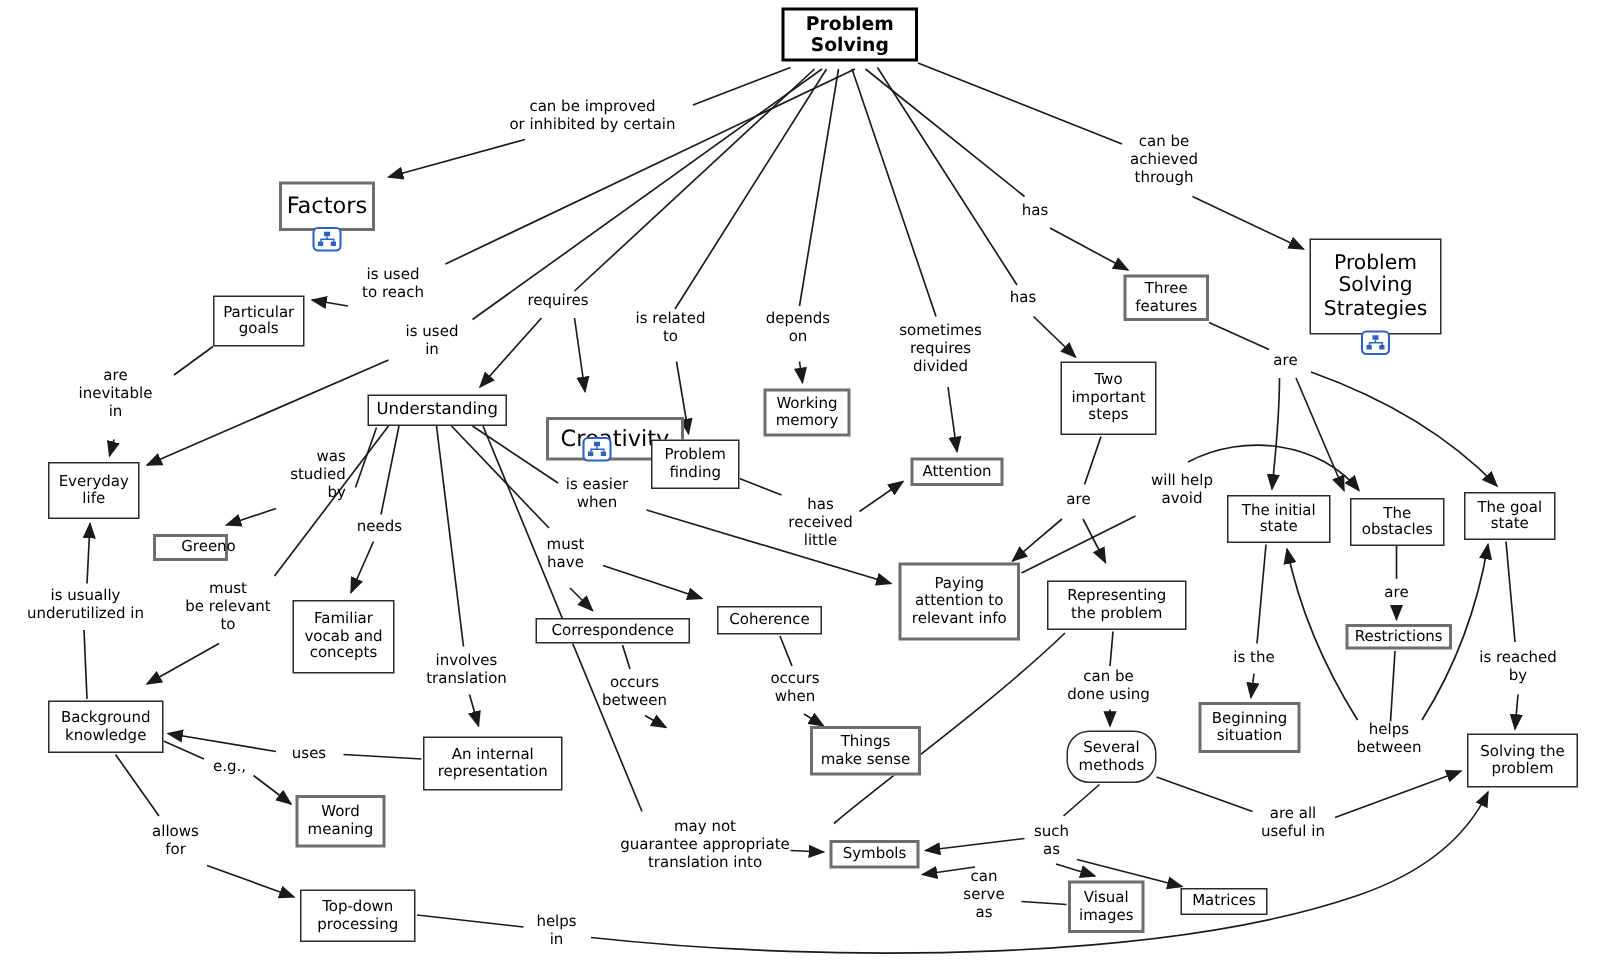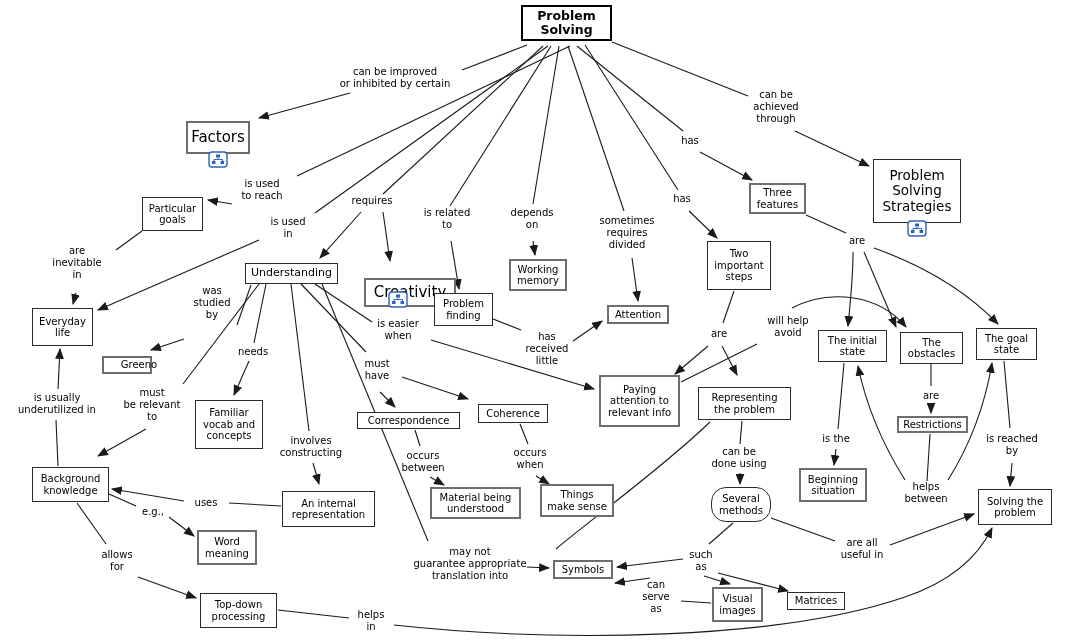--- a/index.html
+++ b/index.html
@@ -156,21 +156,21 @@
 requires
 divided</div>
     <div class="edge-label" style="left: 690px; top: 141px;">has</div>
     <div class="edge-label" style="left: 682px; top: 199px;">has</div>
     <div class="edge-label" style="left: 776px; top: 107px;">can be
 achieved
 through</div>
     <div class="edge-label" style="left: 77px; top: 263px;">are
 inevitable
 in</div>
-    <div class="edge-label" style="left: 212px; top: 303px;">was
+    <div class="edge-label" style="left: 212px; top: 317px; text-align: right;">was
 studied
 by</div>
     <div class="edge-label" style="left: 253px; top: 352px;">needs</div>
     <div class="edge-label" style="left: 152px; top: 405px;">must
 be relevant
 to</div>
     <div class="edge-label" style="left: 398px; top: 330px;">is easier
 when</div>
     <div class="edge-label" style="left: 377px; top: 370px;">must
 have</div>
@@ -181,21 +181,21 @@
     <div class="edge-label" style="left: 788px; top: 327px;">will help
 avoid</div>
     <div class="edge-label" style="left: 857px; top: 241px;">are</div>
     <div class="edge-label" style="left: 931px; top: 396px;">are</div>
     <div class="edge-label" style="left: 926px; top: 493px;">helps
 between</div>
     <div class="edge-label" style="left: 836px; top: 439px;">is the</div>
     <div class="edge-label" style="left: 1012px; top: 445px;">is reached
 by</div>
     <div class="edge-label" style="left: 311px; top: 447px;">involves
-constructing</div>
+translation</div>
     <div class="edge-label" style="left: 423px; top: 462px;">occurs
 between</div>
     <div class="edge-label" style="left: 530px; top: 459px;">occurs
 when</div>
     <div class="edge-label" style="left: 57px; top: 404px;">is usually
 underutilized in</div>
     <div class="edge-label" style="left: 206px; top: 503px;">uses</div>
     <div class="edge-label" style="left: 153px; top: 512px;">e.g.,</div>
     <div class="edge-label" style="left: 117px; top: 561px;">allows
 for</div>
@@ -274,22 +274,20 @@
     <div class="node" style="left: 711px; top: 487px; width: 60px; height: 35px; border-radius: 15px;">Several
 methods</div>
     <div class="node thick" style="left: 553px; top: 560px; width: 60px; height: 19px;">Symbols</div>
     <div class="node thick" style="left: 712px; top: 587px; width: 51px; height: 35px;">Visual
 images</div>
     <div class="node" style="left: 787px; top: 592px; width: 58px; height: 18px;">Matrices</div>
     <div class="node" style="left: 978px; top: 489px; width: 74px; height: 36px;">Solving the
 problem</div>
     <div class="node" style="left: 357px; top: 412px; width: 103px; height: 17px;">Correspondence</div>
     <div class="node" style="left: 478px; top: 404px; width: 70px; height: 19px;">Coherence</div>
-    <div class="node thick" style="left: 430px; top: 487px; width: 91px; height: 32px;">Material being
-understood</div>
     <div class="node thick" style="left: 540px; top: 484px; width: 74px; height: 33px;">Things
 make sense</div>
     <div class="node" style="left: 282px; top: 491px; width: 93px; height: 36px;">An internal
 representation</div>
     <div class="node" style="left: 195px; top: 400px; width: 68px; height: 49px;">Familiar
 vocab and
 concepts</div>
     <div class="node" style="left: 32px; top: 467px; width: 77px; height: 35px;">Background
 knowledge</div>
     <div class="node thick" style="left: 197px; top: 530px; width: 60px; height: 35px;">Word

